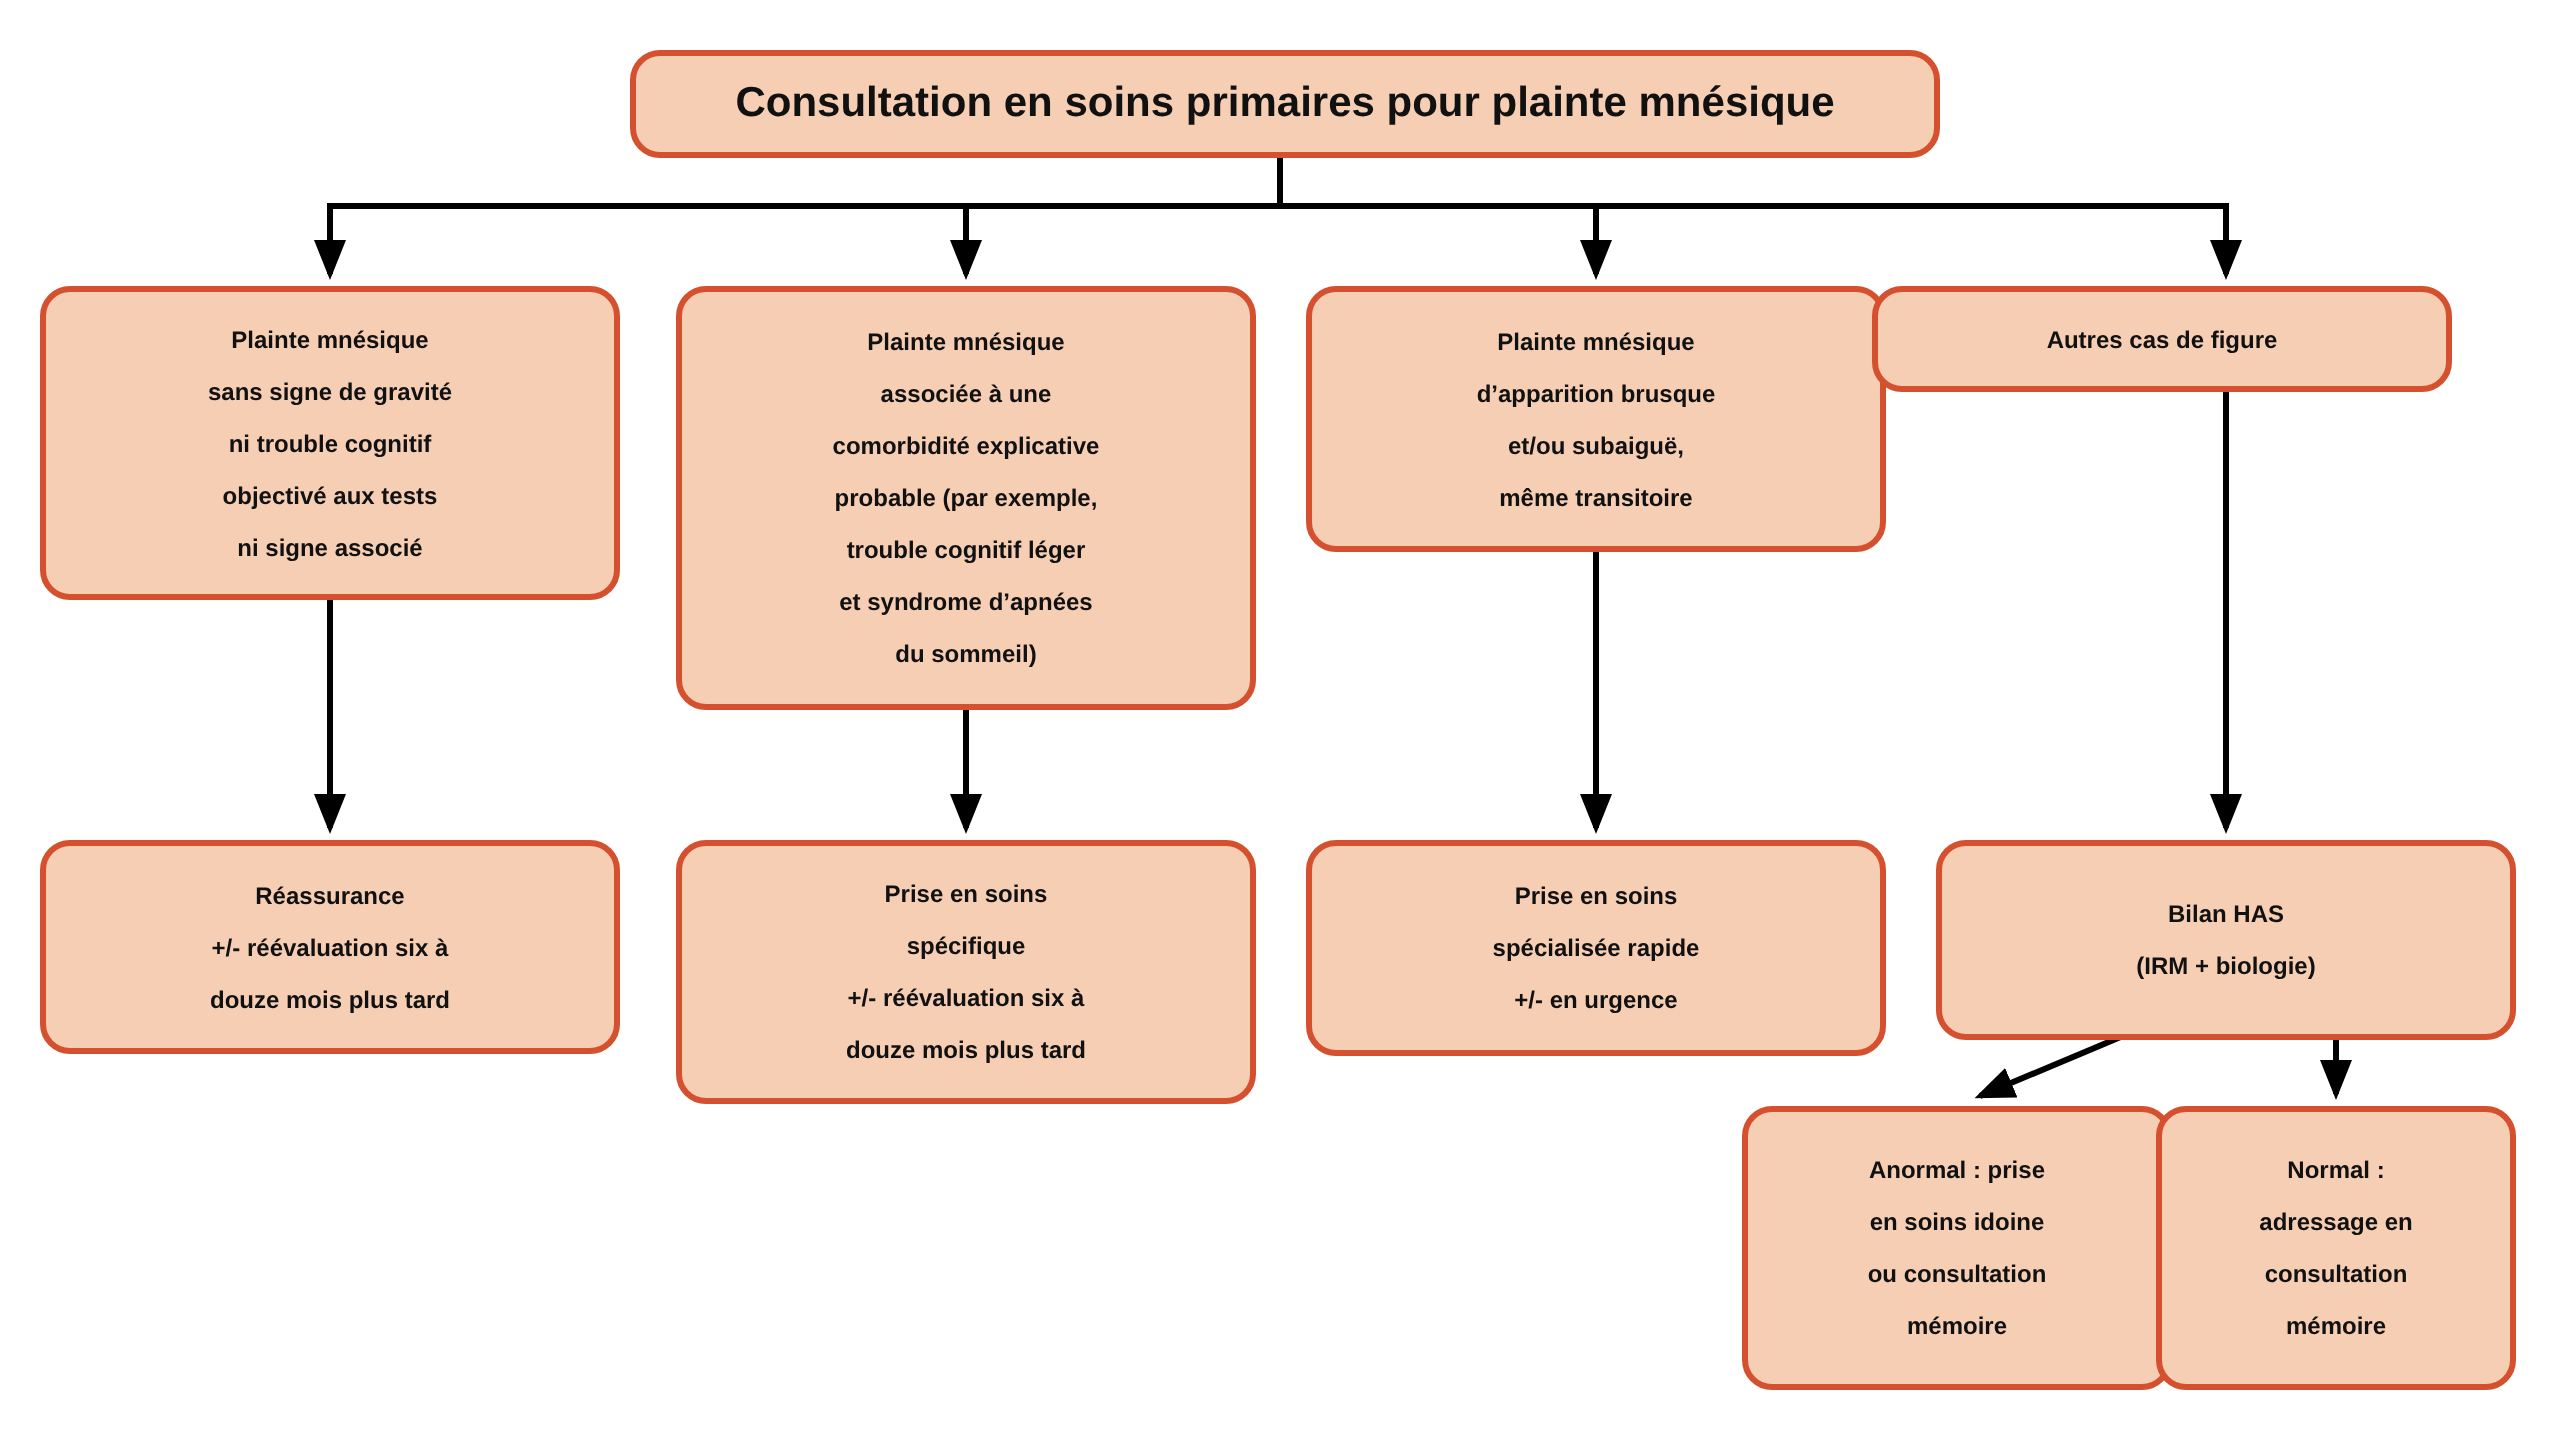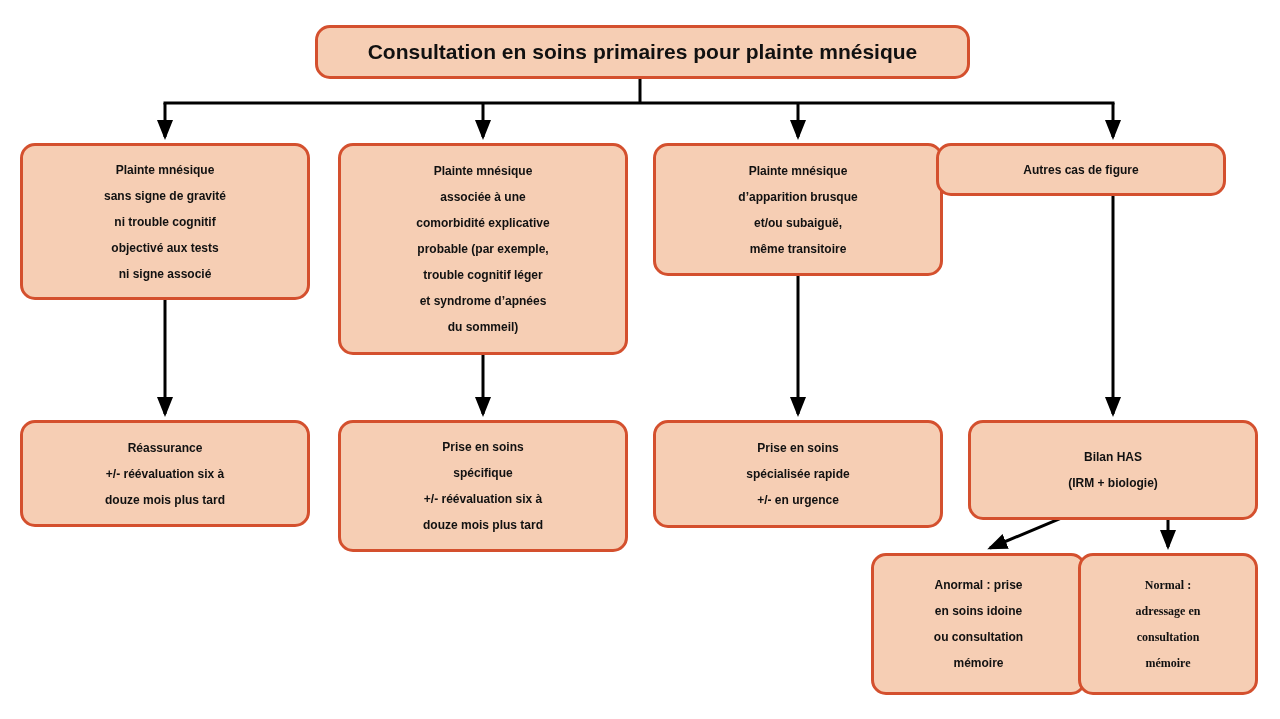--- a/index.html
+++ b/index.html
@@ -119,18 +119,18 @@
 +/- en urgence</div>
 
   <div class="node" style="left:968px; top:420px; width:290px; height:100px;">Bilan HAS
 (IRM + biologie)</div>
 
   <div class="node" style="left:845px; top:553px; width:215px; height:142px;margin-left:26px;">Anormal : prise
 en soins idoine
 ou consultation
 mémoire</div>
 
-  <div class="node" style="left:1078px; top:553px; width:180px; height:142px;font-family:Liberation Serif, serif;">Normal :
+  <div class="node" style="left:1078px; top:553px; width:180px; height:142px;">Normal :
 adressage en
 consultation
 mémoire</div>
 
 </div>
 
 </body></html>

